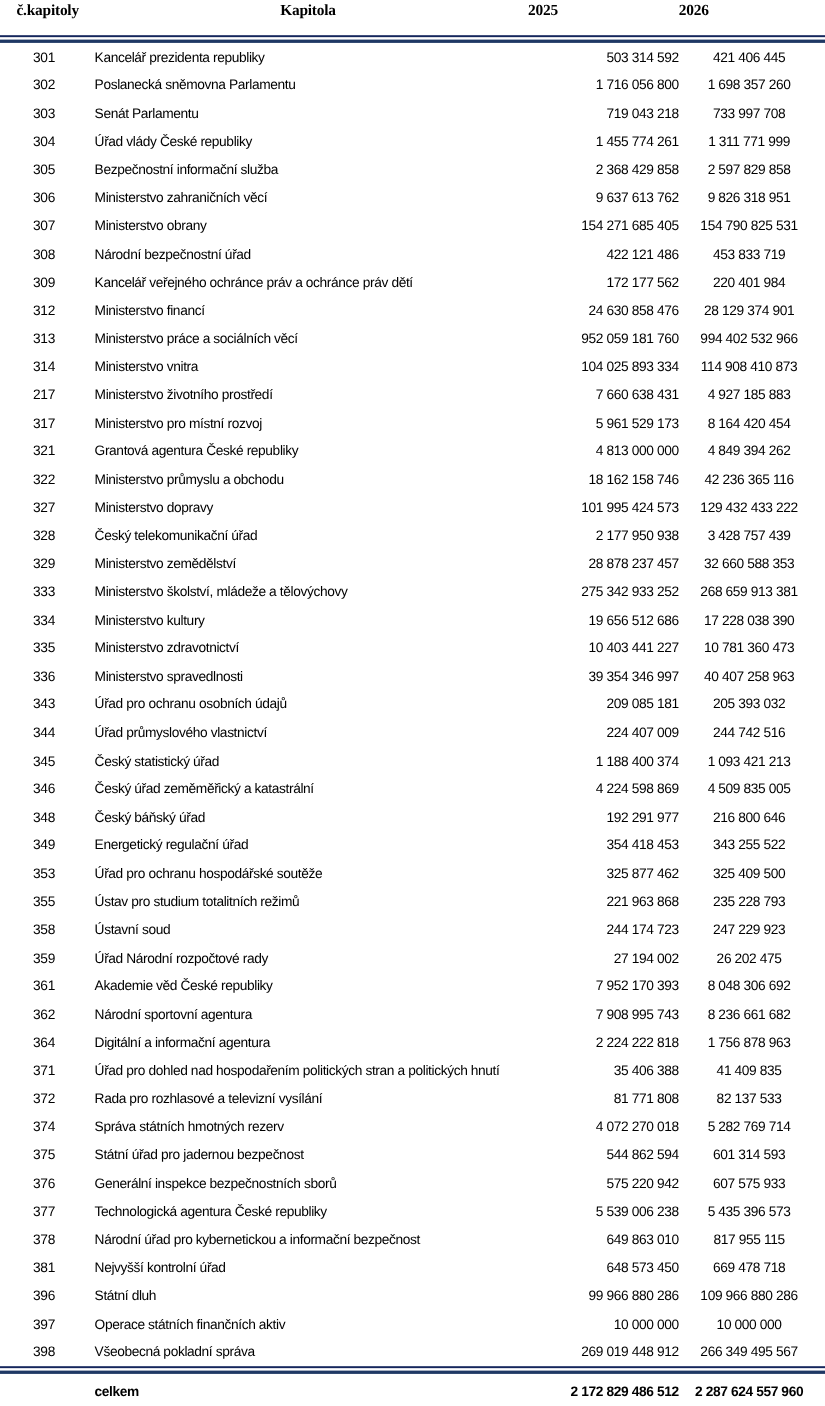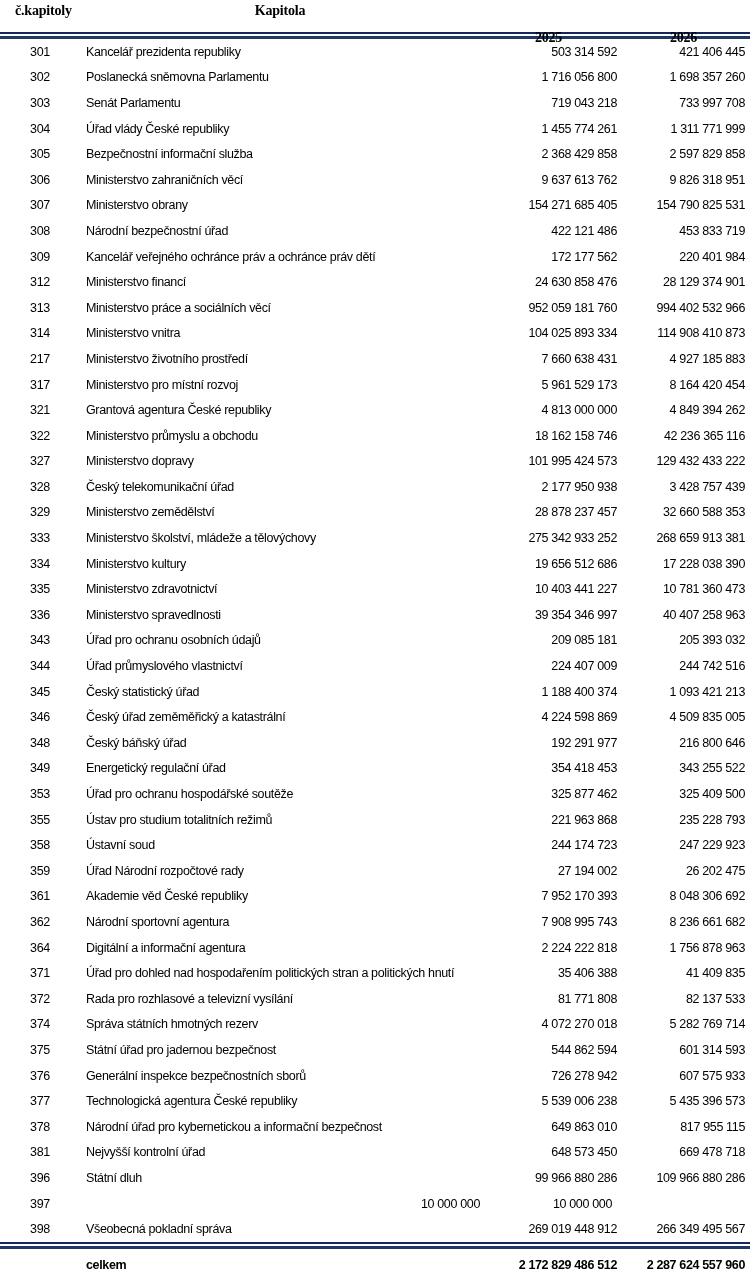--- a/index.html
+++ b/index.html
@@ -24,38 +24,38 @@
     height: 29px;
     align-items: start;
     padding-top: 3px;
     font-family: "Liberation Serif", serif;
     font-weight: bold;
     font-size: 14px;
     letter-spacing: -0.2px;
   }
   .h-no   { text-align: left;  padding-left: 15px; }
   .h-name { text-align: center; }
-  .h-num  { text-align: center; margin-top: 27px; }
+  .h-num  { text-align: left; }
 
   
   .rule-thin  { height: 2px; background: #15265c; }
   .rule-gap   { height: 2px; background: #ffffff; }
   .rule-thick { height: 3px; background: #1f3864; }
 
   
   .table-body .grid-row { height: 25.6px; }
   .table-body {
     font-weight: normal;
     font-size: 12.5px;
     letter-spacing: -0.35px;
   }
   .c-no   { text-align: center; }
   .c-name { text-align: left; padding-left: 6px; white-space: nowrap; }
   .c-2025 { text-align: right; white-space: nowrap; }
-  .c-2026 { text-align: right; padding-right: 5px; white-space: nowrap; }
+  .c-2026 { text-align: center; padding-right: 5px; white-space: nowrap; }
 
   
   .footer-row {
     height: 32px;
     font-weight: bold;
     font-size: 12.5px;
     letter-spacing: -0.35px;
   }
 </style>
 </head>
@@ -311,21 +311,21 @@
       </div>
       <div class="grid-row">
         <div class="c-no">375</div>
         <div class="c-name">Státní úřad pro jadernou bezpečnost</div>
         <div class="c-2025">544 862 594</div>
         <div class="c-2026">601 314 593</div>
       </div>
       <div class="grid-row">
         <div class="c-no">376</div>
         <div class="c-name">Generální inspekce bezpečnostních sborů</div>
-        <div class="c-2025">726 278 942</div>
+        <div class="c-2025">575 220 942</div>
         <div class="c-2026">607 575 933</div>
       </div>
       <div class="grid-row">
         <div class="c-no">377</div>
         <div class="c-name">Technologická agentura České republiky</div>
         <div class="c-2025">5 539 006 238</div>
         <div class="c-2026">5 435 396 573</div>
       </div>
       <div class="grid-row">
         <div class="c-no">378</div>
@@ -340,20 +340,21 @@
         <div class="c-2026">669 478 718</div>
       </div>
       <div class="grid-row">
         <div class="c-no">396</div>
         <div class="c-name">Státní dluh</div>
         <div class="c-2025">99 966 880 286</div>
         <div class="c-2026">109 966 880 286</div>
       </div>
       <div class="grid-row">
         <div class="c-no">397</div>
+        <div class="c-name">Operace státních finančních aktiv</div>
         <div class="c-2025">10 000 000</div>
         <div class="c-2026">10 000 000</div>
       </div>
       <div class="grid-row">
         <div class="c-no">398</div>
         <div class="c-name">Všeobecná pokladní správa</div>
         <div class="c-2025">269 019 448 912</div>
         <div class="c-2026">266 349 495 567</div>
       </div>
     </div>

